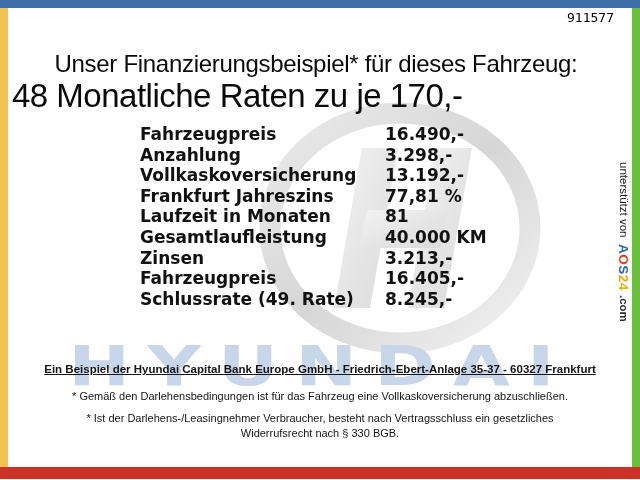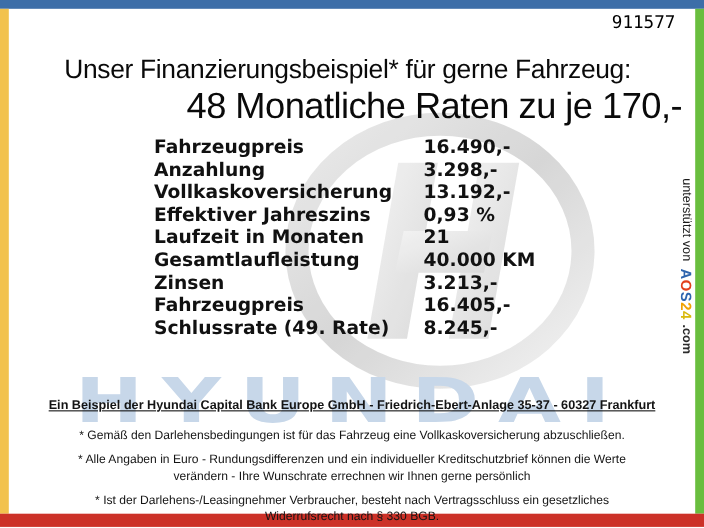--- a/index.html
+++ b/index.html
@@ -13,33 +13,33 @@
   }
   .bar { position: absolute; }
   .bar-top    { left:0; top:0; width:640px; height:8px; }
   .bar-left   { left:0; top:8px; width:8px;  height:459px; }
   .bar-right  { left:632px; top:8px; width:8px; height:459px; }
   .bar-bottom { left:0; top:467px; width:640px; height:12px; }
 
   .ref-number {
     position:absolute; top:10px; right:26px;
     font-family:"DejaVu Sans Mono", monospace;
-    font-size:16px; color:#000;
+    font-size:13px; color:#000;
   }
 
   .title1 {
     position:absolute; top:50px; left:12px; right:20px;
     text-align:center;
     font-family:"Liberation Sans", sans-serif;
     font-size:24px; letter-spacing:-0.3px; color:#0a0a0a;
     white-space:nowrap;
   }
   .title2 {
     position:absolute; top:77px; left:12px; right:20px;
-    text-align:right;
+    text-align:left;
     font-family:"Liberation Sans", sans-serif;
     font-size:33px; letter-spacing:-0.5px; color:#0a0a0a;
     white-space:nowrap;
   }
 
   .emblem { position:absolute; left:250px; top:98px; z-index:0; opacity:.9; }
 
   .wordmark {
     position:absolute; top:338px; left:0; width:640px;
     text-align:center; z-index:0;
@@ -101,43 +101,41 @@
     <ellipse cx="150" cy="130" rx="130" ry="115" fill="none" stroke="url(#g1)" stroke-width="21"></ellipse>
     <polygon points="112,50 148,50 120,210 84,210" fill="url(#g2)"></polygon>
     <polygon points="186,50 222,50 194,210 158,210" fill="url(#g2)"></polygon>
     <polygon points="117,112 198,112 190,150 109,150" fill="url(#g2)"></polygon>
   </svg>
 
   <div class="wordmark" style="color: rgb(199, 215, 233);">HYUNDAI</div>
 
   <div class="ref-number">911577</div>
 
-  <div class="title1">Unser Finanzierungsbeispiel* für gerne Fahrzeug:</div>
+  <div class="title1">Unser Finanzierungsbeispiel* für dieses Fahrzeug:</div>
   <div class="title2">48 Monatliche Raten zu je 170,-</div>
 
   <div class="finance-table">
     <div><span class="lbl">Fahrzeugpreis</span><span class="val">16.490,-</span></div>
     <div><span class="lbl">Anzahlung</span><span class="val">3.298,-</span></div>
     <div><span class="lbl">Vollkaskoversicherung</span><span class="val">13.192,-</span></div>
-    <div><span class="lbl">Effektiver Jahreszins</span><span class="val">0,93 %</span></div>
-    <div><span class="lbl">Laufzeit in Monaten</span><span class="val">21</span></div>
+    <div><span class="lbl">Frankfurt Jahreszins</span><span class="val">77,81 %</span></div>
+    <div><span class="lbl">Laufzeit in Monaten</span><span class="val">81</span></div>
     <div><span class="lbl">Gesamtlaufleistung</span><span class="val">40.000 KM</span></div>
     <div><span class="lbl">Zinsen</span><span class="val">3.213,-</span></div>
     <div><span class="lbl">Fahrzeugpreis</span><span class="val">16.405,-</span></div>
     <div><span class="lbl">Schlussrate (49. Rate)</span><span class="val">8.245,-</span></div>
   </div>
 
   <div class="sidebar-vertical">
     <span>unterstützt von</span>
     <span class="aos-logo"><span style="color: rgb(46, 100, 174);">A</span><span style="color: rgb(226, 64, 28);">O</span><span style="color: rgb(46, 100, 174);">S</span><span style="color: rgb(240, 162, 2);">2</span><span style="color: rgb(217, 184, 12);">4</span></span>
     <span class="aos-suffix">.com</span>
   </div>
 
   <div class="footer">
     <div class="bank-line">Ein Beispiel der Hyundai Capital Bank Europe GmbH - Friedrich-Ebert-Anlage 35-37 - 60327 Frankfurt</div>
     <div class="note">* Gemäß den Darlehensbedingungen ist für das Fahrzeug eine Vollkaskoversicherung abzuschließen.</div>
-    <div class="note">* Alle Angaben in Euro - Rundungsdifferenzen und ein individueller Kreditschutzbrief können die Werte
-verändern - Ihre Wunschrate errechnen wir Ihnen gerne persönlich</div>
     <div class="note">* Ist der Darlehens-/Leasingnehmer Verbraucher, besteht nach Vertragsschluss ein gesetzliches
 Widerrufsrecht nach § 330 BGB.</div>
   </div>
 
 </div>
 
 </body></html>

